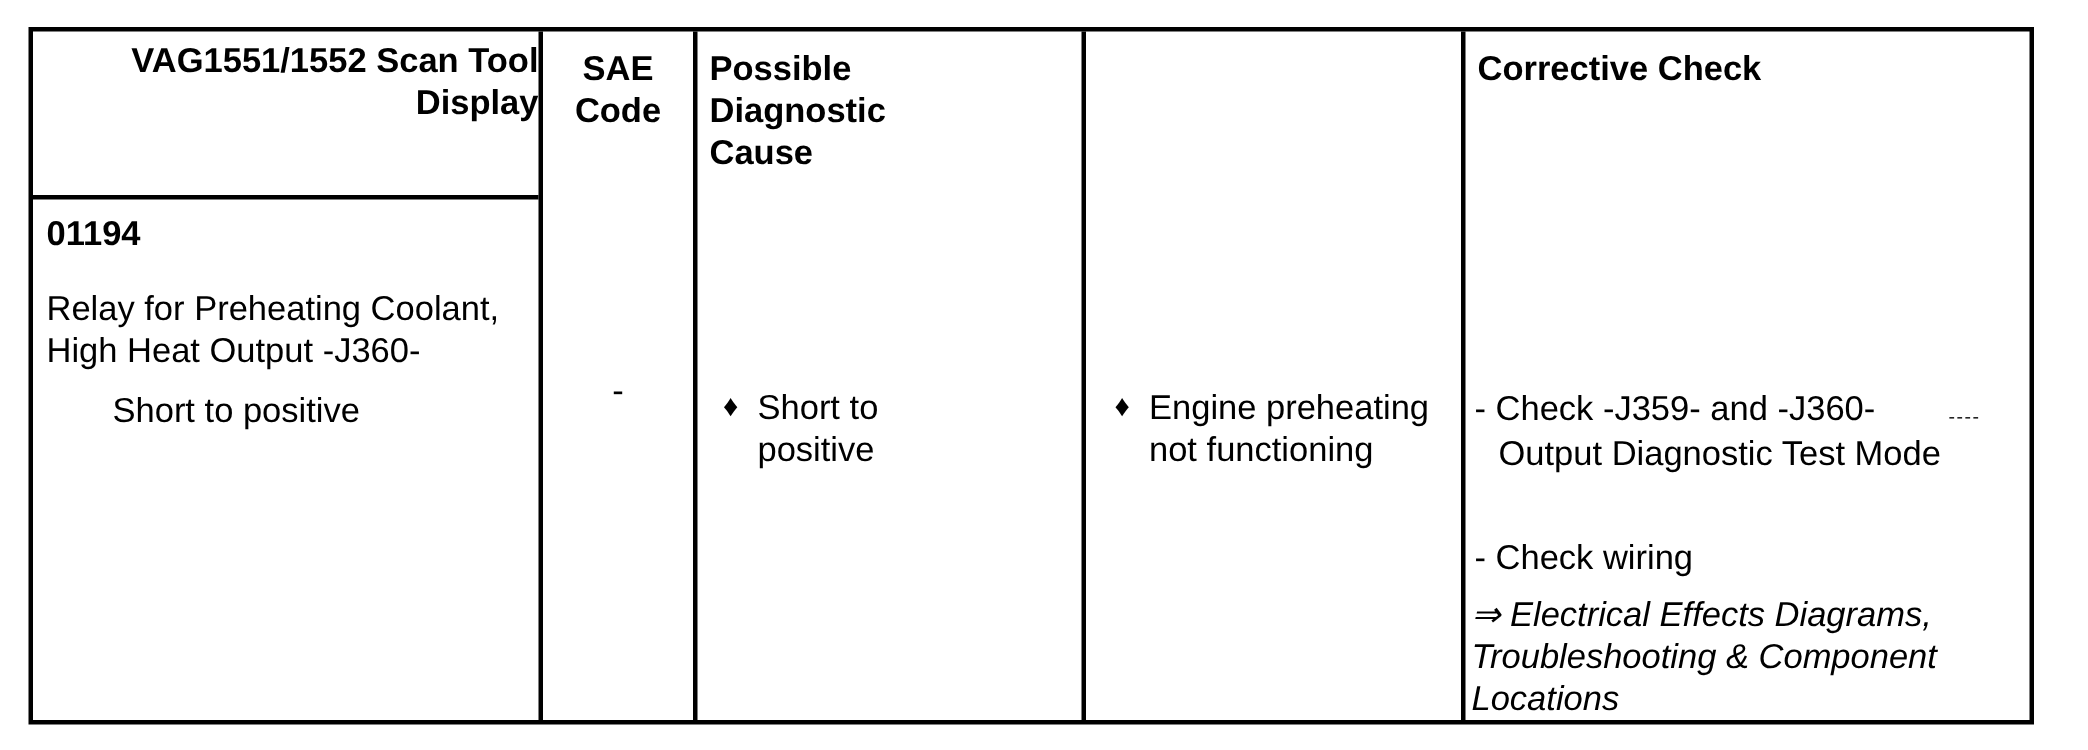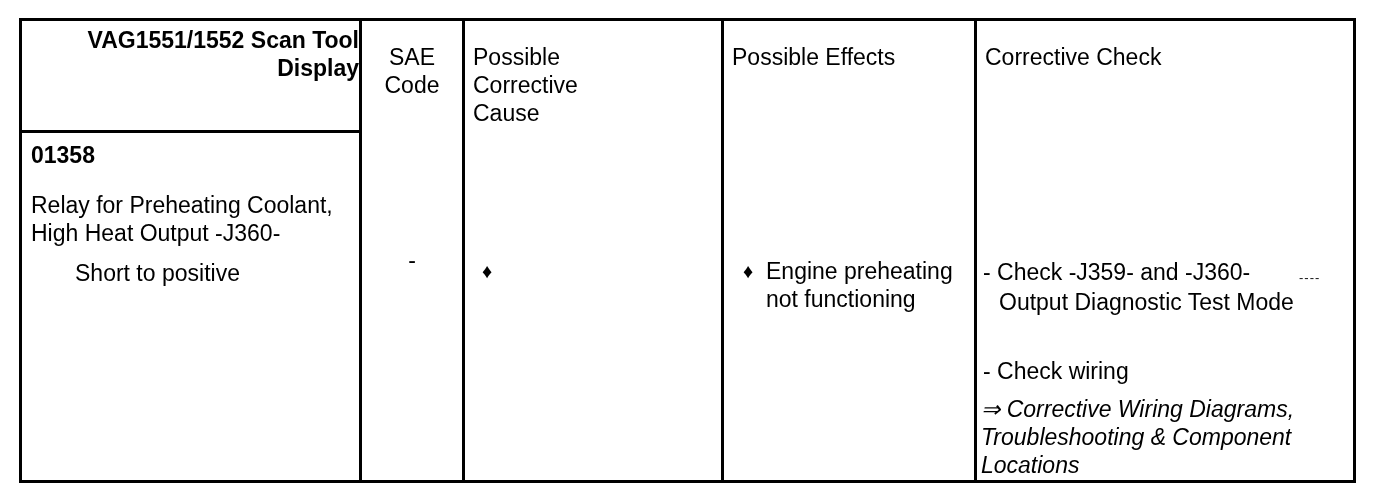--- a/index.html
+++ b/index.html
@@ -38,22 +38,22 @@
     height: 100%;
     flex: 0 0 auto;
   }
   .col:last-child { border-right: none; flex: 1 1 auto; }
   .col-scan  { width: 340px; }
   .col-sae   { width: 103px; }
   .col-cause { width: 259px; }
   .col-fx    { width: 253px; }
 
   .hdr {
-    font-weight: normal;
-    padding-top: 22px;
+    font-weight: bold;
+    padding-top: 10px;
   }
   .hdr.center { text-align: center; }
   .hdr.left   { padding-left: 8px; }
 
   .col1-header {
     box-sizing: border-box;
     height: 112px;
     border-bottom: 3px solid #000000;
     text-align: right;
     font-weight: bold;
@@ -132,68 +132,71 @@
 
 <div class="page">
   <div class="dtc-table">
 
     <div class="col col-scan">
       <div class="col1-header">
         <div>VAG1551/1552 Scan Tool</div>
         <div>Display</div>
       </div>
       <div class="col1-body">
-        <div class="dtc-code">01358</div>
+        <div class="dtc-code">01194</div>
         <div class="dtc-desc">
           <div>Relay for Preheating Coolant,</div>
           <div>High Heat Output -J360-</div>
         </div>
         <div class="dtc-fault">Short to positive</div>
       </div>
     </div>
 
     <div class="col col-sae">
       <div class="hdr center">
         <div>SAE</div>
         <div>Code</div>
       </div>
       <div class="sae-value">-</div>
     </div>
 
     <div class="col col-cause">
       <div class="hdr left">
         <div>Possible</div>
-        <div>Corrective</div>
+        <div>Diagnostic</div>
         <div>Cause</div>
       </div>
       <div class="bullet-item">
         <span class="bullet">♦</span>
+        <span>
+          <div>Short to</div>
+          <div>positive</div>
+        </span>
       </div>
     </div>
 
     <div class="col col-fx">
-      <div class="hdr left">Possible Effects</div>
       <div class="bullet-item">
         <span class="bullet">♦</span>
         <span>
           <div>Engine preheating</div>
           <div>not functioning</div>
         </span>
       </div>
     </div>
 
     <div class="col col-action">
       <div class="hdr left">Corrective Check</div>
       <div class="ca-step1">
         <div>- Check -J359- and -J360-</div>
         <div class="wrap-line">Output Diagnostic Test Mode</div>
       </div>
       <div class="ca-artifact">----</div>
       <div class="ca-step2">- Check wiring</div>
       <div class="ca-reference">
-        <div>⇒ Corrective Wiring Diagrams,</div>
+        <div>⇒ Electrical Effects Diagrams,</div>
         <div>Troubleshooting &amp; Component</div>
         <div>Locations</div>
       </div>
     </div>
 
   </div>
 </div>
 
 </body></html>

